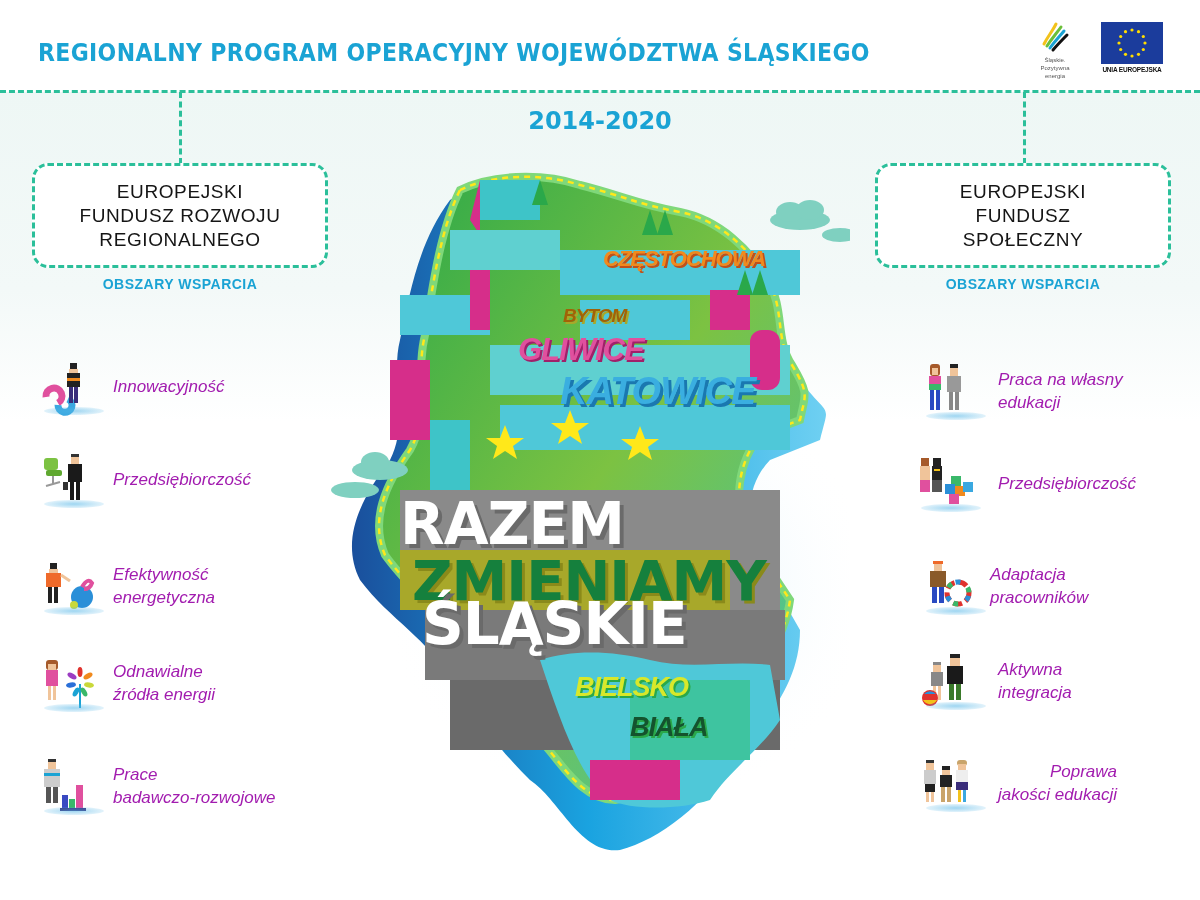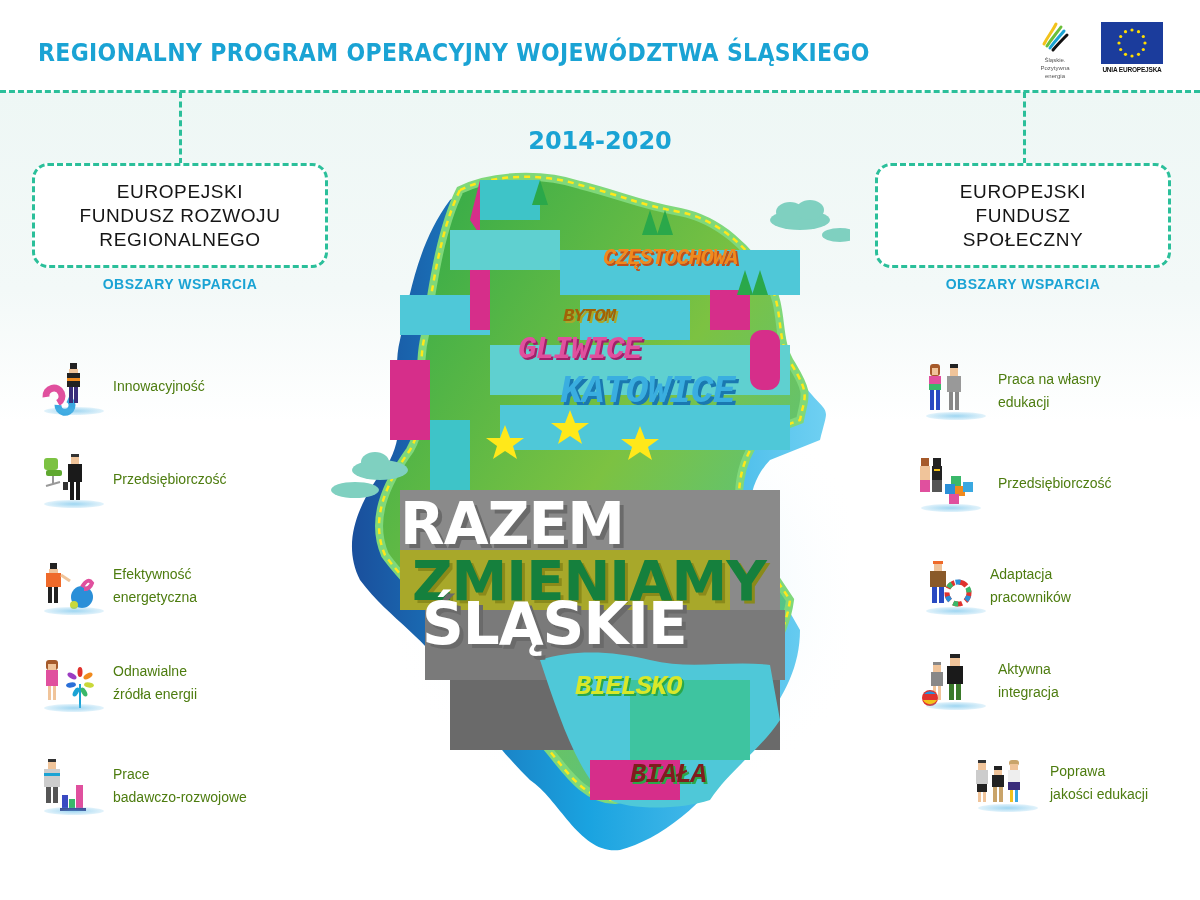--- a/index.html
+++ b/index.html
@@ -22,43 +22,43 @@
   .logo-slaskie .lbl { position: absolute; left: 0; top: 38px; width: 50px; text-align: center; font-size: 6px; color: #555; line-height: 8px; font-family: "Liberation Sans", sans-serif; }
   .logo-eu { position: absolute; left: 1101px; top: 22px; width: 62px; height: 50px; }
   .eu-flag { width: 62px; height: 42px; background: #1b3c9c; position: relative; }
   .eu-lbl { font-family: "Liberation Sans", sans-serif; font-size: 6.5px; font-weight: bold; color: #111; text-align: center; margin-top: 2px; letter-spacing: -0.2px; }
 
   .dash-h { position: absolute; height: 0; border-top: 3px dashed #2bbf9a; }
   .dash-v { position: absolute; width: 0; border-left: 3px dashed #2bbf9a; }
 
   .years {
     position: absolute; left: 0; width: 1200px; top: 107px; text-align: center;
-    font-family: "DejaVu Sans", sans-serif; font-weight: bold; font-size: 24px; color: #1aa3d4; margin-top: 20px;
+    font-family: "DejaVu Sans", sans-serif; font-weight: bold; font-size: 24px; color: #1aa3d4;
   }
 
   .fund-box {
     position: absolute; top: 163px; width: 296px; height: 105px;
     border: 3px dashed #2bbf9a; border-radius: 16px; background: #fff;
     display: flex; flex-direction: column; align-items: center; justify-content: center;
     font-family: "Liberation Sans", sans-serif; font-size: 19px; letter-spacing: 0.6px; line-height: 24px; color: #151515; text-align: center;
   }
   .support-label {
     position: absolute; top: 276px; width: 296px; text-align: center;
     font-family: "Liberation Sans", sans-serif; font-weight: bold; font-size: 14px; letter-spacing: 0.5px; color: #1aa3d4;
   }
 
   .area-item { position: absolute; display: flex; align-items: center; }
   .area-icon { width: 70px; height: 62px; position: relative; flex-shrink: 0; }
-  .area-label { font-family: "Liberation Sans", sans-serif; font-size: 14px; line-height: 23px; color: #4d7c0f; }
+  .area-label { font-family: "Liberation Sans", sans-serif; font-size: 17px; line-height: 23px; color: #a21caf; font-style: italic; }
   .area-label span { display: block; }
 
   .shadow-ellipse { position: absolute; bottom: 2px; left: 6px; width: 60px; height: 8px; border-radius: 50%; background: radial-gradient(ellipse, rgba(80,180,230,0.55), rgba(80,180,230,0)); }
 
   .map-wrap { position: absolute; left: 330px; top: 160px; width: 520px; height: 700px; }
-  .city { position: absolute; font-family: Liberation Mono, monospace; font-weight: bold; font-style: italic; white-space: nowrap; letter-spacing: -1px; }
+  .city { position: absolute; font-family: Liberation Sans, sans-serif; font-weight: bold; font-style: italic; white-space: nowrap; letter-spacing: -1px; }
   .slogan { position: absolute; font-family: "DejaVu Sans", sans-serif; font-weight: bold; white-space: nowrap; letter-spacing: -1px; }
 </style>
 </head>
 <body>
 
 <div class="bg-band"></div>
 
 <div class="main-title">REGIONALNY PROGRAM OPERACYJNY WOJEWÓDZTWA ŚLĄSKIEGO</div>
 
 <div class="logo-slaskie">
@@ -310,21 +310,21 @@
       <path d="M4 44 a8 8 0 0 1 12 0" fill="#2a8fd8"></path>
       <path d="M3 50 a8 8 0 0 0 14 0" fill="#f2c21b"></path>
     </svg>
   </div>
   <div class="area-label" style="margin-left:8px;">
     <span>Aktywna</span>
     <span>integracja</span>
   </div>
 </div>
 
-<div class="area-item" style="left:972px; top:752px;">
+<div class="area-item" style="left:920px; top:752px;text-align:right;">
   <div class="area-icon">
     <div class="shadow-ellipse"></div>
     <svg width="70" height="62" viewBox="0 0 70 62">
       <rect x="6" y="8" width="8" height="3" fill="#333"></rect>
       <rect x="6" y="11" width="8" height="7" fill="#f0c49a"></rect>
       <rect x="4" y="18" width="12" height="14" fill="#ccc"></rect>
       <rect x="5" y="32" width="10" height="8" fill="#222"></rect>
       <rect x="6" y="40" width="3" height="10" fill="#f0c49a"></rect>
       <rect x="11" y="40" width="3" height="10" fill="#f0c49a"></rect>
       <rect x="22" y="14" width="8" height="7" fill="#222"></rect>
@@ -422,14 +422,14 @@
   <div class="city" style="left:273px; top:86px; font-size:22px; color:#f08a1e; text-shadow:2px 2px 0 #c0501a;">CZĘSTOCHOWA</div>
   <div class="city" style="left:233px; top:145px; font-size:19px; color:#a16207; text-shadow:2px 2px 0 #a8a82a;">BYTOM</div>
   <div class="city" style="left:188px; top:172px; font-size:31px; color:#e0509e; text-shadow:2px 2px 0 #a0206a;">GLIWICE</div>
   <div class="city" style="left:230px; top:210px; font-size:38px; color:#3aaee0; text-shadow:3px 3px 0 #1a78b0;">KATOWICE</div>
 
   <div class="slogan" style="left:70px; top:330px; font-size:58px; color:#ffffff; text-shadow:4px 4px 0 #6a6a6a;">RAZEM</div>
   <div class="slogan" style="left:82px; top:388px; font-size:56px; color:#15803d; text-shadow:3px 3px 0 #8a8a1a;">ZMIENIAMY</div>
   <div class="slogan" style="left:92px; top:430px; font-size:58px; color:#ffffff; text-shadow:4px 4px 0 #6a6a6a;">ŚLĄSKIE</div>
 
   <div class="city" style="left:245px; top:512px; font-size:27px; color:#d8e82a; text-shadow:2px 2px 0 #2aa84a;">BIELSKO</div>
-  <div class="city" style="left:300px; top:552px; font-size:27px; color:#7f1d1d; text-shadow:2px 2px 0 #2aa84a;margin-top:48px;">BIAŁA</div>
+  <div class="city" style="left:300px; top:552px; font-size:27px; color:#14532d; text-shadow:2px 2px 0 #2aa84a;">BIAŁA</div>
 </div>
 
 </body></html>

